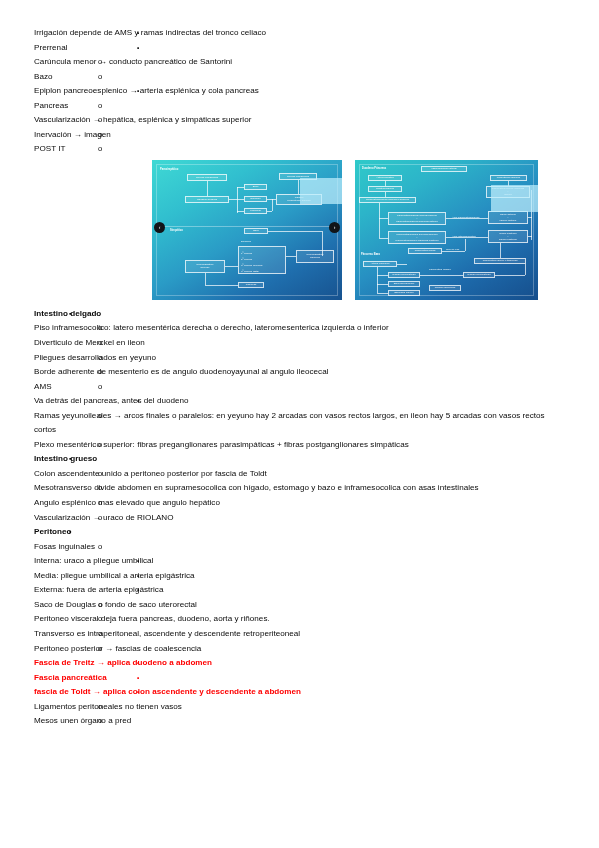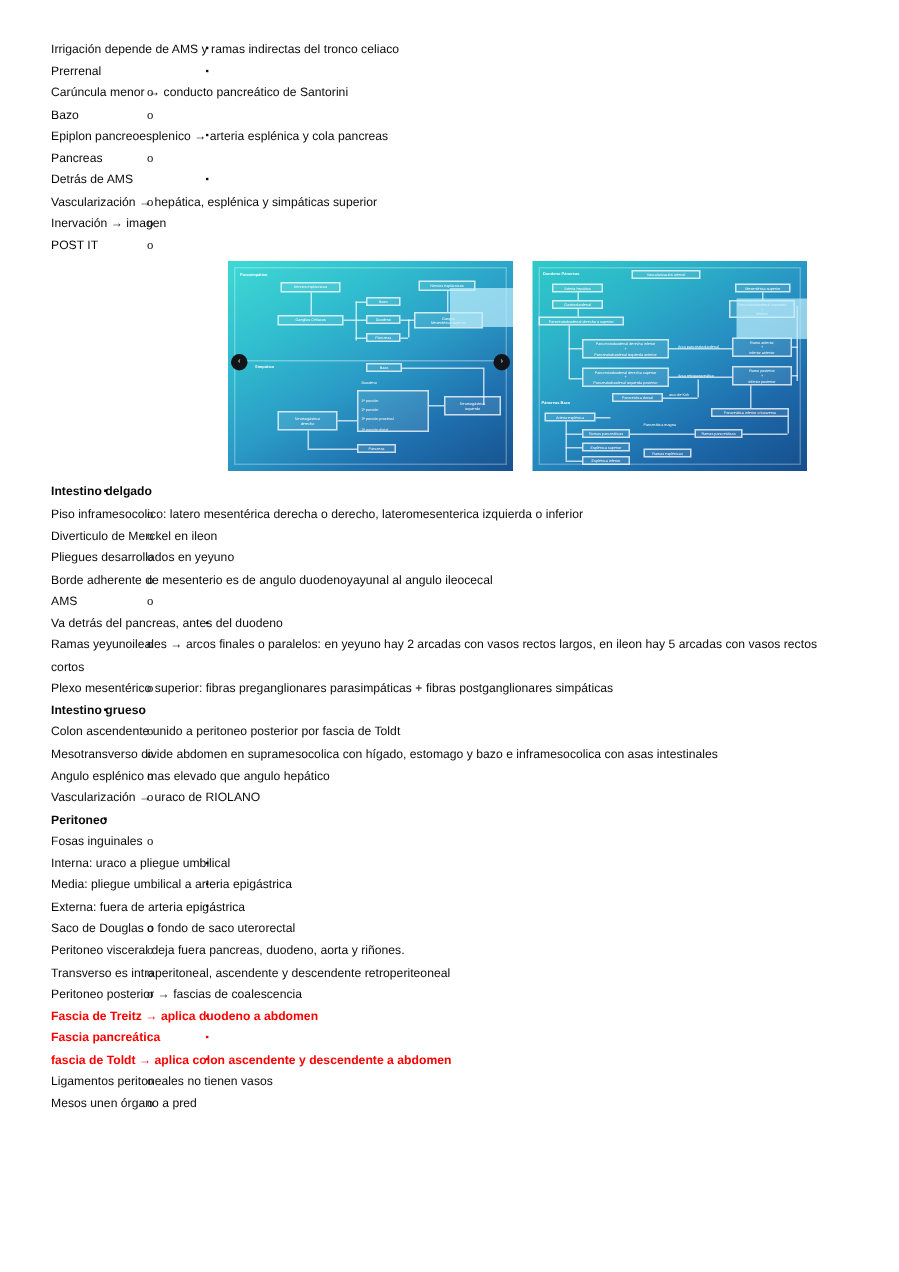--- a/index.html
+++ b/index.html
@@ -189,24 +189,20 @@
         <span class="bul">o</span>
         <span class="txt">Bazo</span>
       </li>
       <li class="item l3">
         <span class="bul">▪</span>
         <span class="txt">Epiplon pancreoesplenico → arteria esplénica y cola pancreas</span>
       </li>
       <li class="item l2">
         <span class="bul">o</span>
         <span class="txt">Pancreas</span>
-      </li>
-      <li class="item l3">
-        <span class="bul">▪</span>
-        <span class="txt">Detrás de AMS</span>
       </li>
       <li class="item l2">
         <span class="bul">o</span>
         <span class="txt">Vascularización → hepática, esplénica y simpáticas superior</span>
       </li>
       <li class="item l2">
         <span class="bul">o</span>
         <span class="txt">Inervación →  imagen</span>
       </li>
       <li class="item l2">

